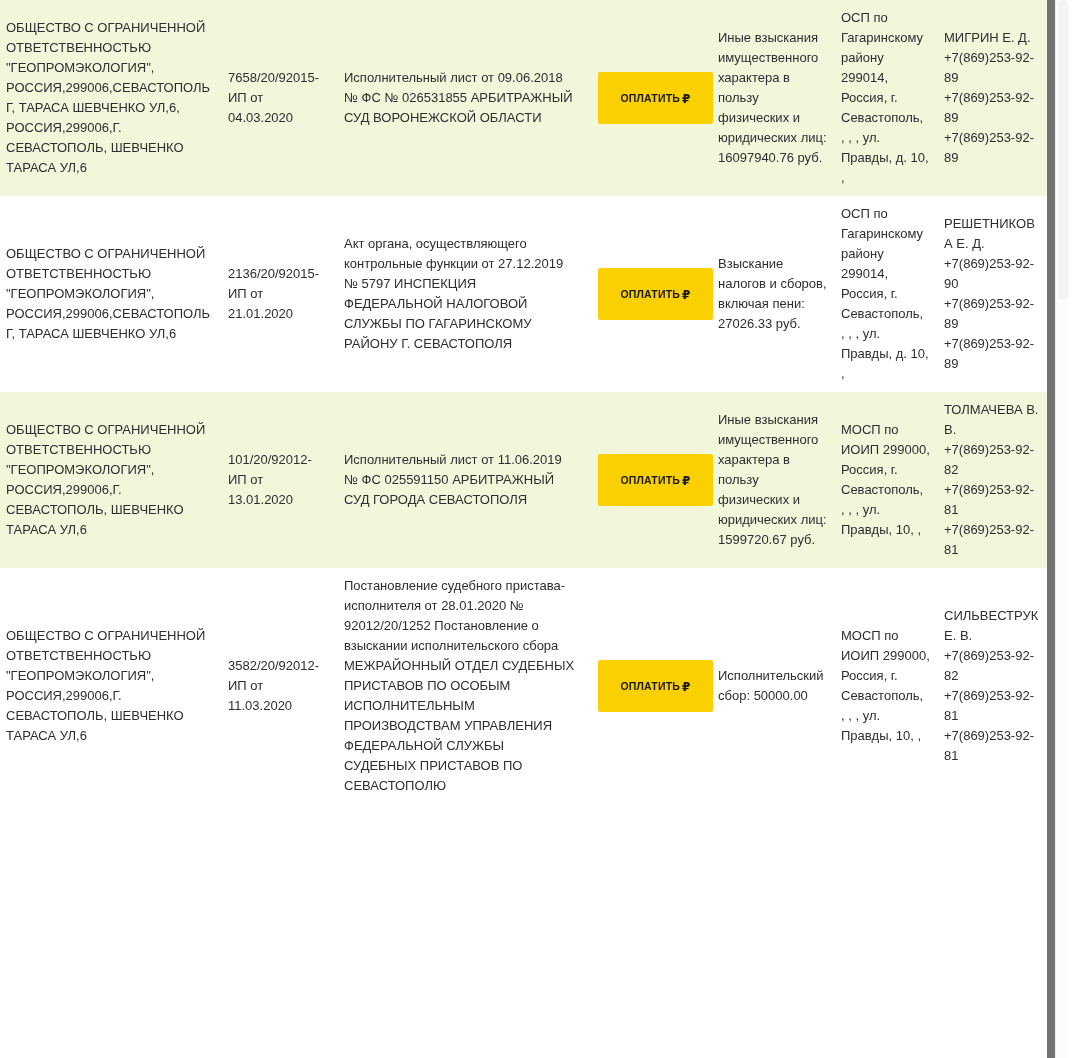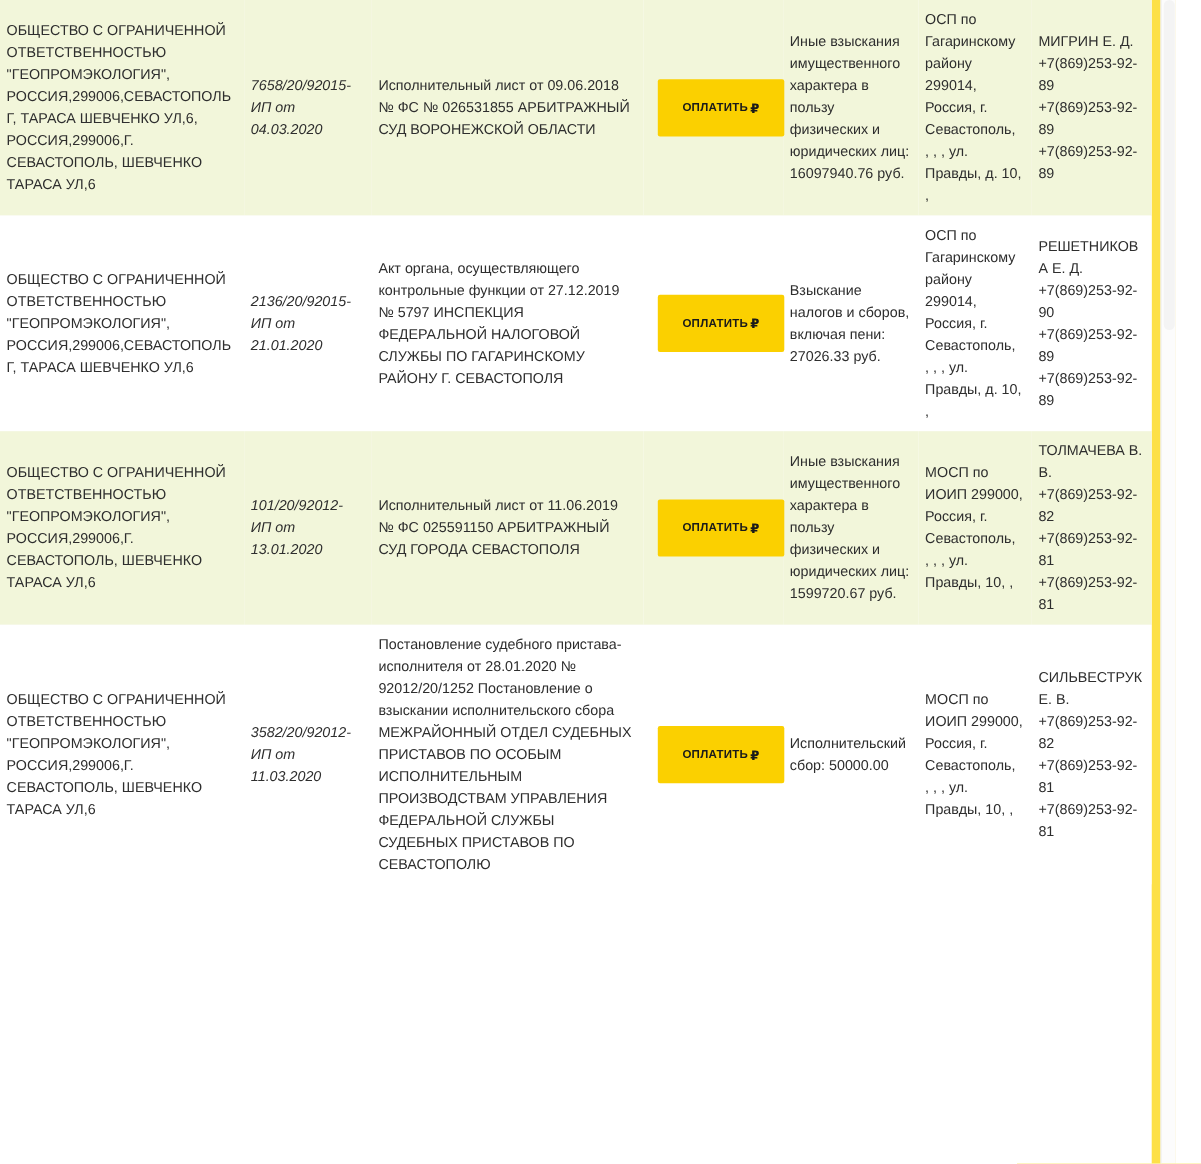--- a/index.html
+++ b/index.html
@@ -8,21 +8,21 @@
     margin: 0; padding: 0;
     width: 1092px; height: 1058px;
     background: #ffffff;
     font-family: "Liberation Sans", "DejaVu Sans", sans-serif;
   }
   #app {
     position: relative;
     width: 1092px;
     height: 1058px;
     overflow: hidden;
-    background: #fde047;
+    background: #737373;
   }
   .table-viewport {
     position: absolute;
     left: 0; top: 0;
     width: 1047px;
     height: 1058px;
     overflow: hidden;
     background: #ffffff;
   }
   table.fssp {
@@ -46,21 +46,21 @@
   
   col.c-debtor  { width: 222px; }
   col.c-case    { width: 116px; }
   col.c-basis   { width: 247px; }
   col.c-pay     { width: 127px; }
   col.c-subject { width: 123px; }
   col.c-dept    { width: 103px; }
   col.c-officer { width: 109px; }
 
   td.cell-debtor  { padding-left: 2px; padding-right: 10px; }
-  td.cell-case    { padding-left: 4px; padding-right: 6px; font-style: italic; }
+  td.cell-case    { padding-left: 4px; padding-right: 6px; }
   td.cell-basis   { padding-left: 8px; padding-right: 8px; }
   td.cell-pay     { padding: 8px 6px; text-align: left; }
   td.cell-subject { padding-left: 8px; padding-right: 8px; }
   td.cell-dept    { padding-left: 4px; padding-right: 6px; }
   td.cell-officer { padding-left: 4px; padding-right: 4px; margin-left: 13px; }
 
   .pay-button {
     display: inline-flex;
     align-items: center;
     justify-content: center;

